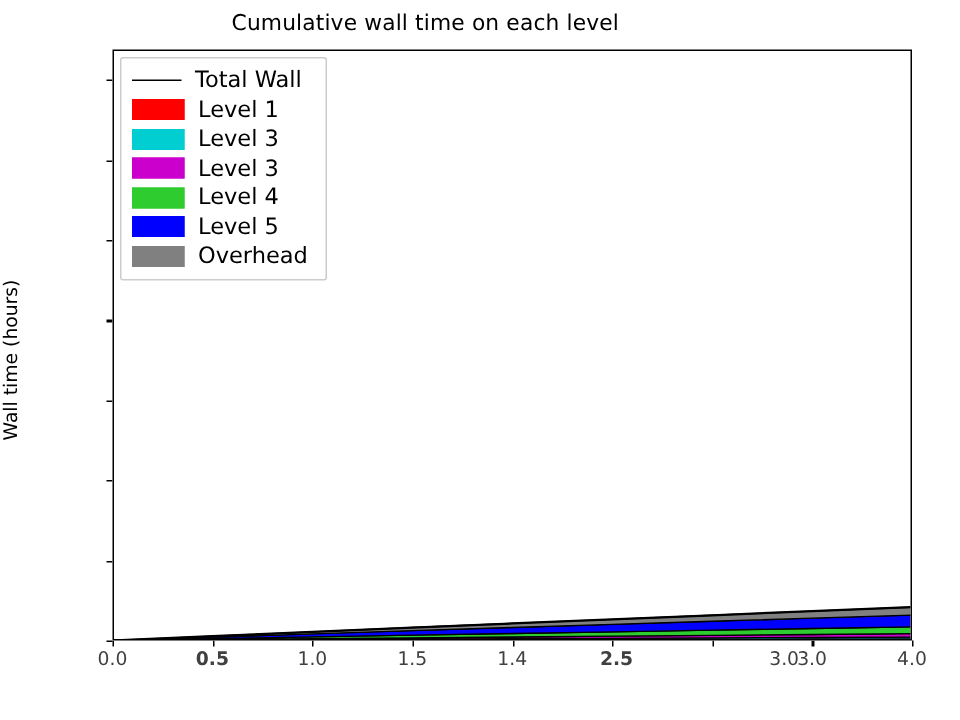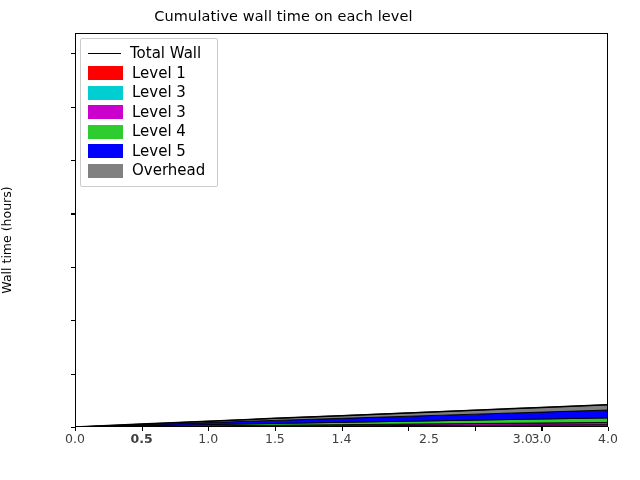--- a/index.html
+++ b/index.html
@@ -69,21 +69,21 @@
       <div class="xtick" style="left: 75px;">0.0</div>
       <div class="xtickmark" style="left: 75px;"></div>
       <div class="xtick" style="left: 141.625px; font-weight: bold;">0.5</div>
       <div class="xtickmark" style="left: 141.625px;"></div>
       <div class="xtick" style="left: 208.25px;">1.0</div>
       <div class="xtickmark" style="left: 208.25px;"></div>
       <div class="xtick" style="left: 274.875px;">1.5</div>
       <div class="xtickmark" style="left: 274.875px;"></div>
       <div class="xtick" style="left: 341.5px;">1.4</div>
       <div class="xtickmark" style="left: 341.5px;"></div>
-      <div class="xtick" style="left: 429px;">2.5</div>
+      <div class="xtick" style="left: 411px; font-weight: bold;">2.5</div>
       <div class="xtickmark" style="left: 408.125px;"></div>
       <div class="xtick" style="left: 474.75px; margin-left: 48px;">3.0</div>
       <div class="xtickmark" style="left: 474.75px;"></div>
       <div class="xtick" style="left: 541.375px;">3.0</div>
       <div class="xtickmark" style="left: 541.375px;"></div>
       <div class="xtick" style="left: 608px;">4.0</div>
       <div class="xtickmark" style="left: 608px;"></div>
     </div>
 
   <div class="axes">

